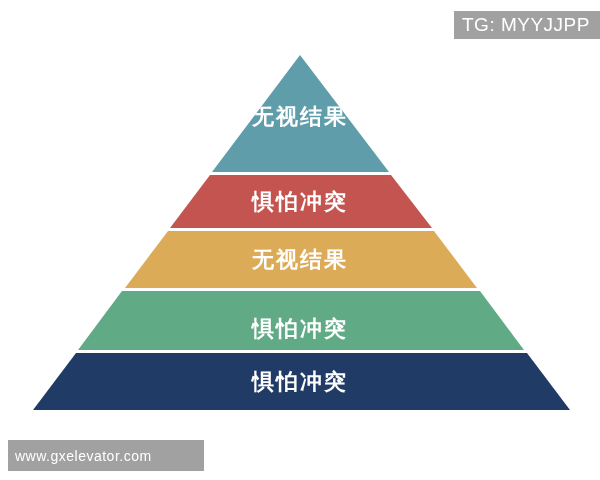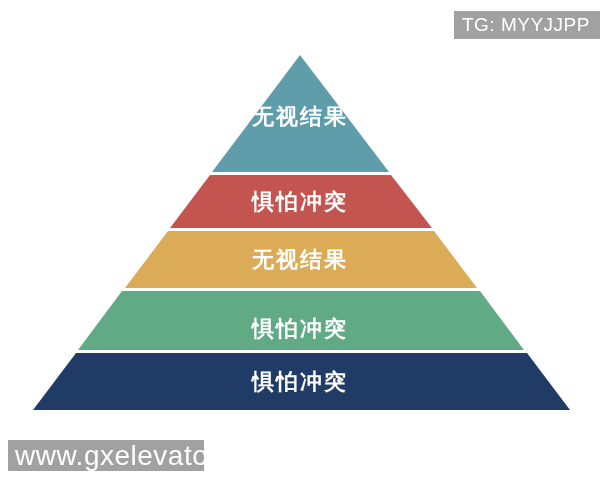--- a/index.html
+++ b/index.html
@@ -68,21 +68,21 @@
     left: 454px; top: 11px;
     width: 142px; height: 28px;
     padding-left: 8px;
     font-size: 19px;
     letter-spacing: 0.5px;
   }
   .badge-bottom {
     left: 8px; top: 440px;
     width: 189px; height: 31px;
     padding-left: 7px;
-    font-size: 28px;
+    font-size: 14px;
     letter-spacing: 0.5px;
   }
 </style>
 </head>
 <body>
 
 <div class="canvas">
 
   <div class="level level-1" style="background: rgb(95, 157, 171);">
     <span class="label">无视结果</span>

